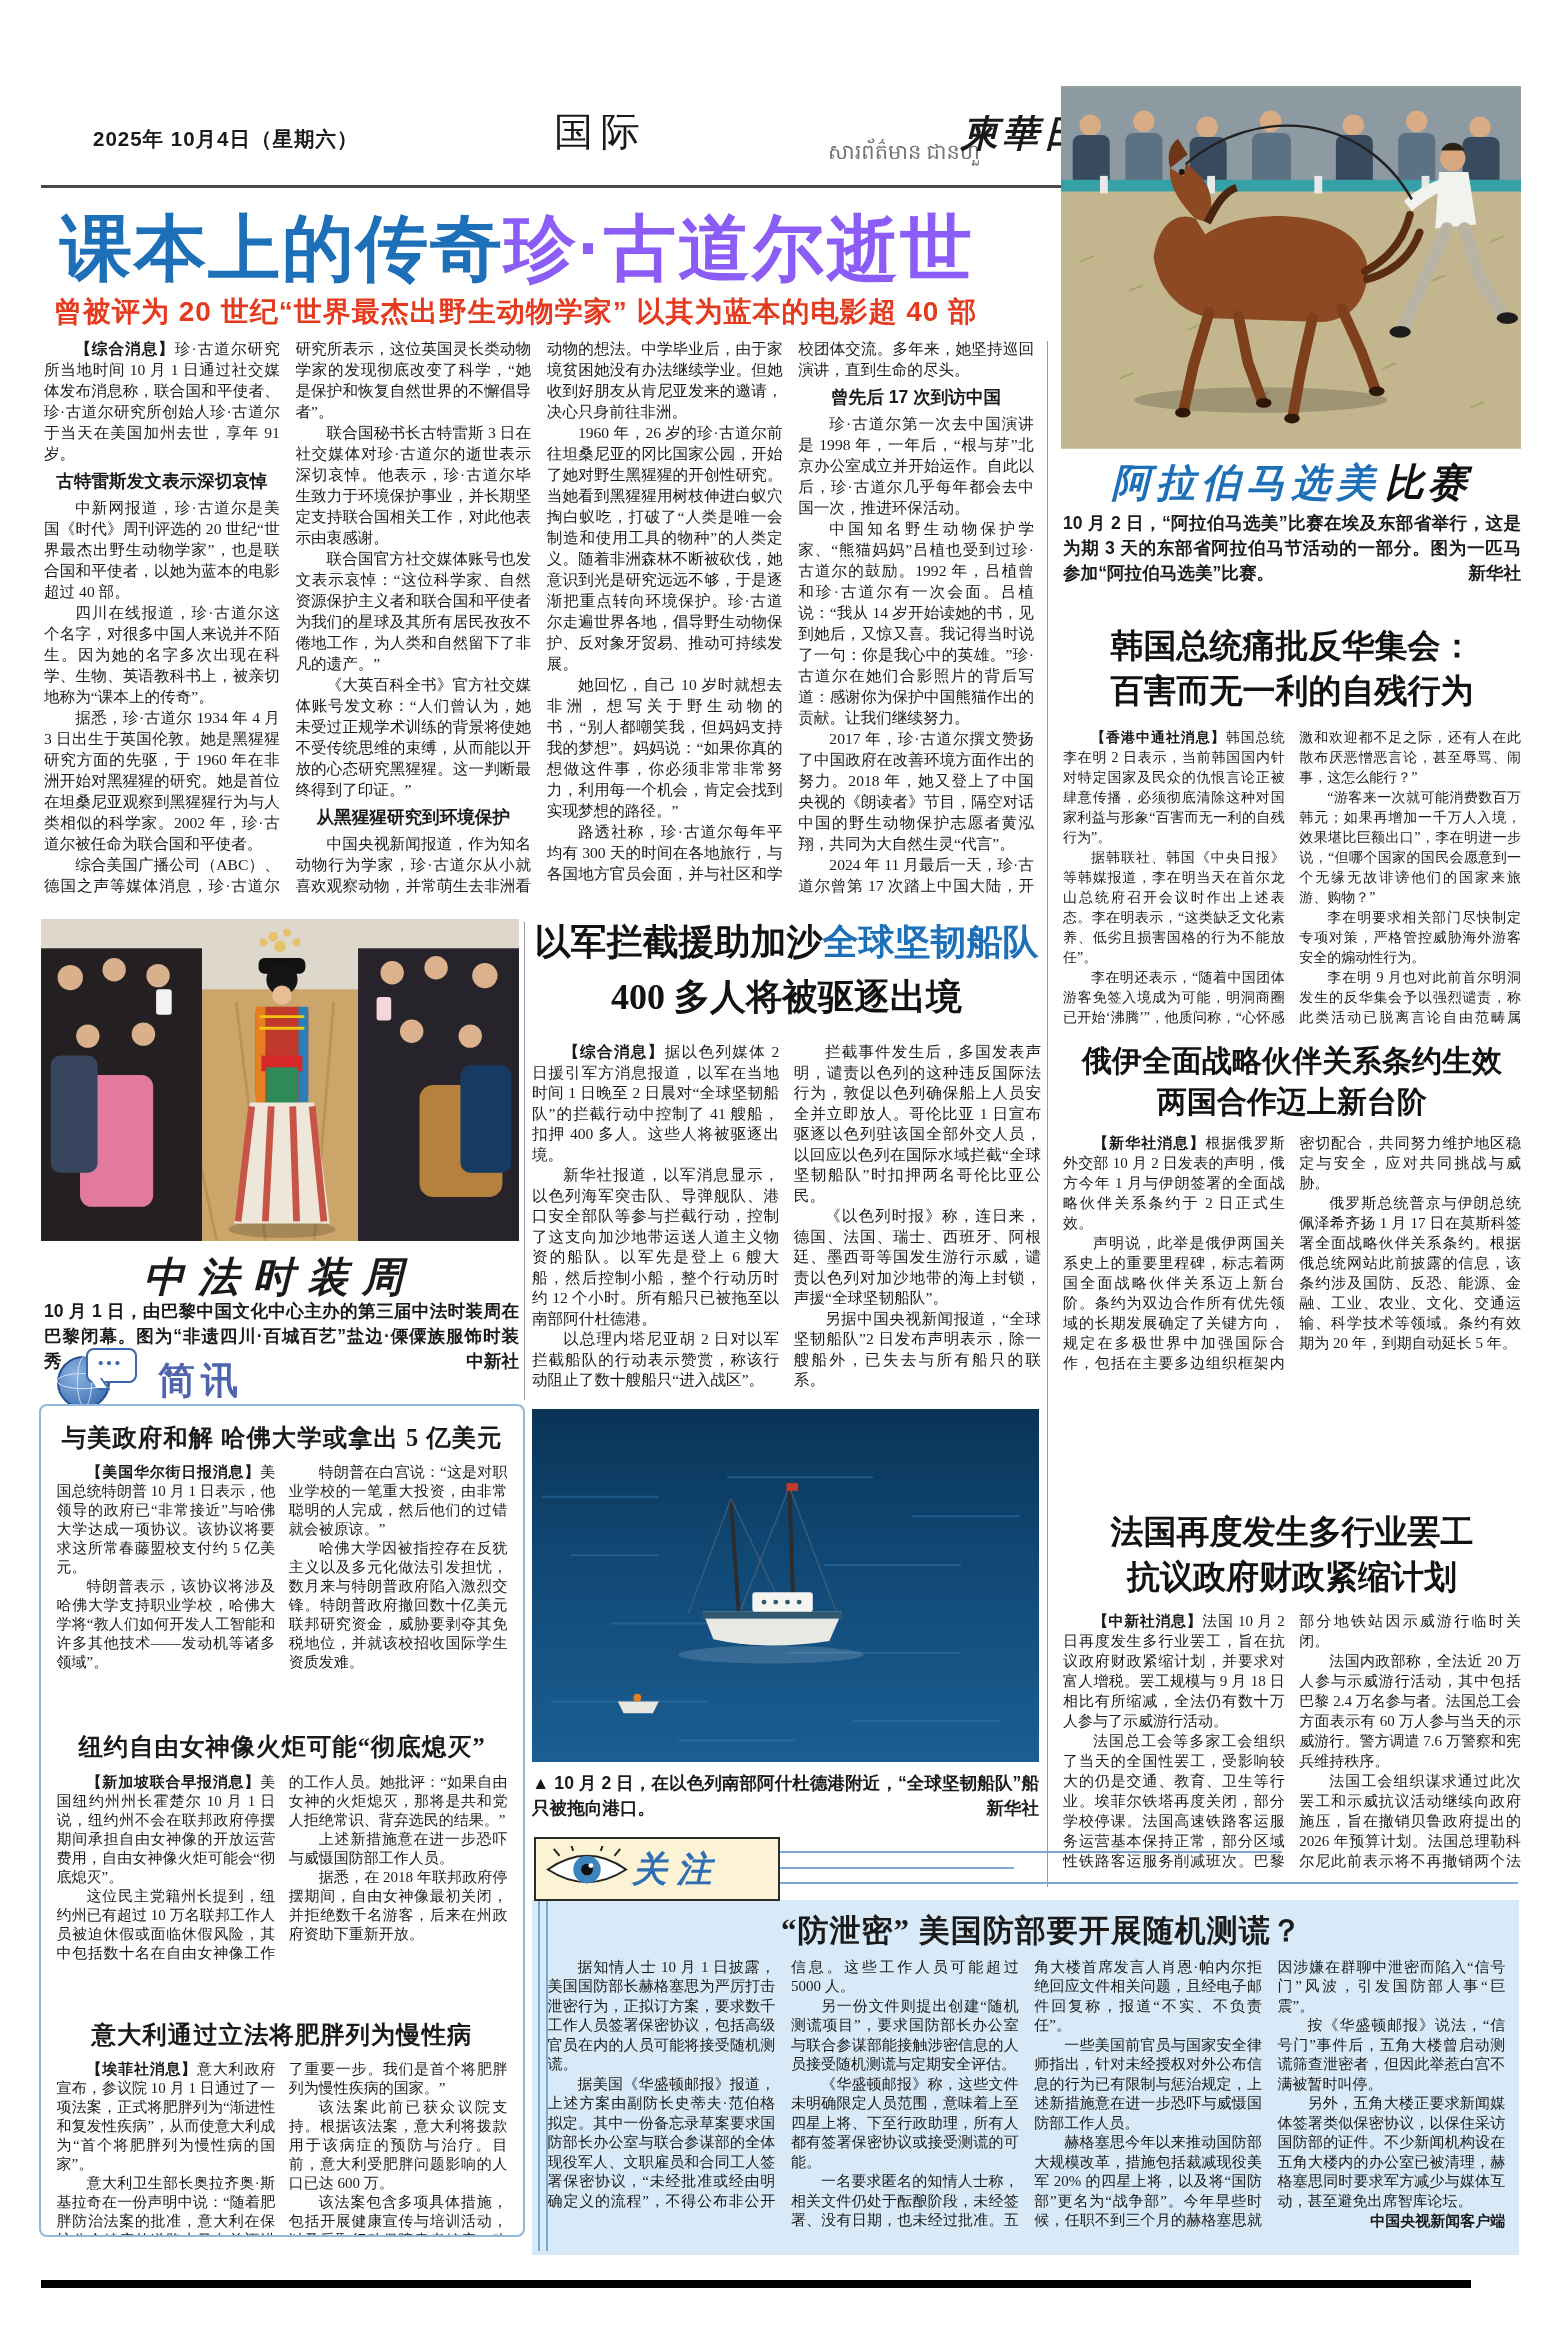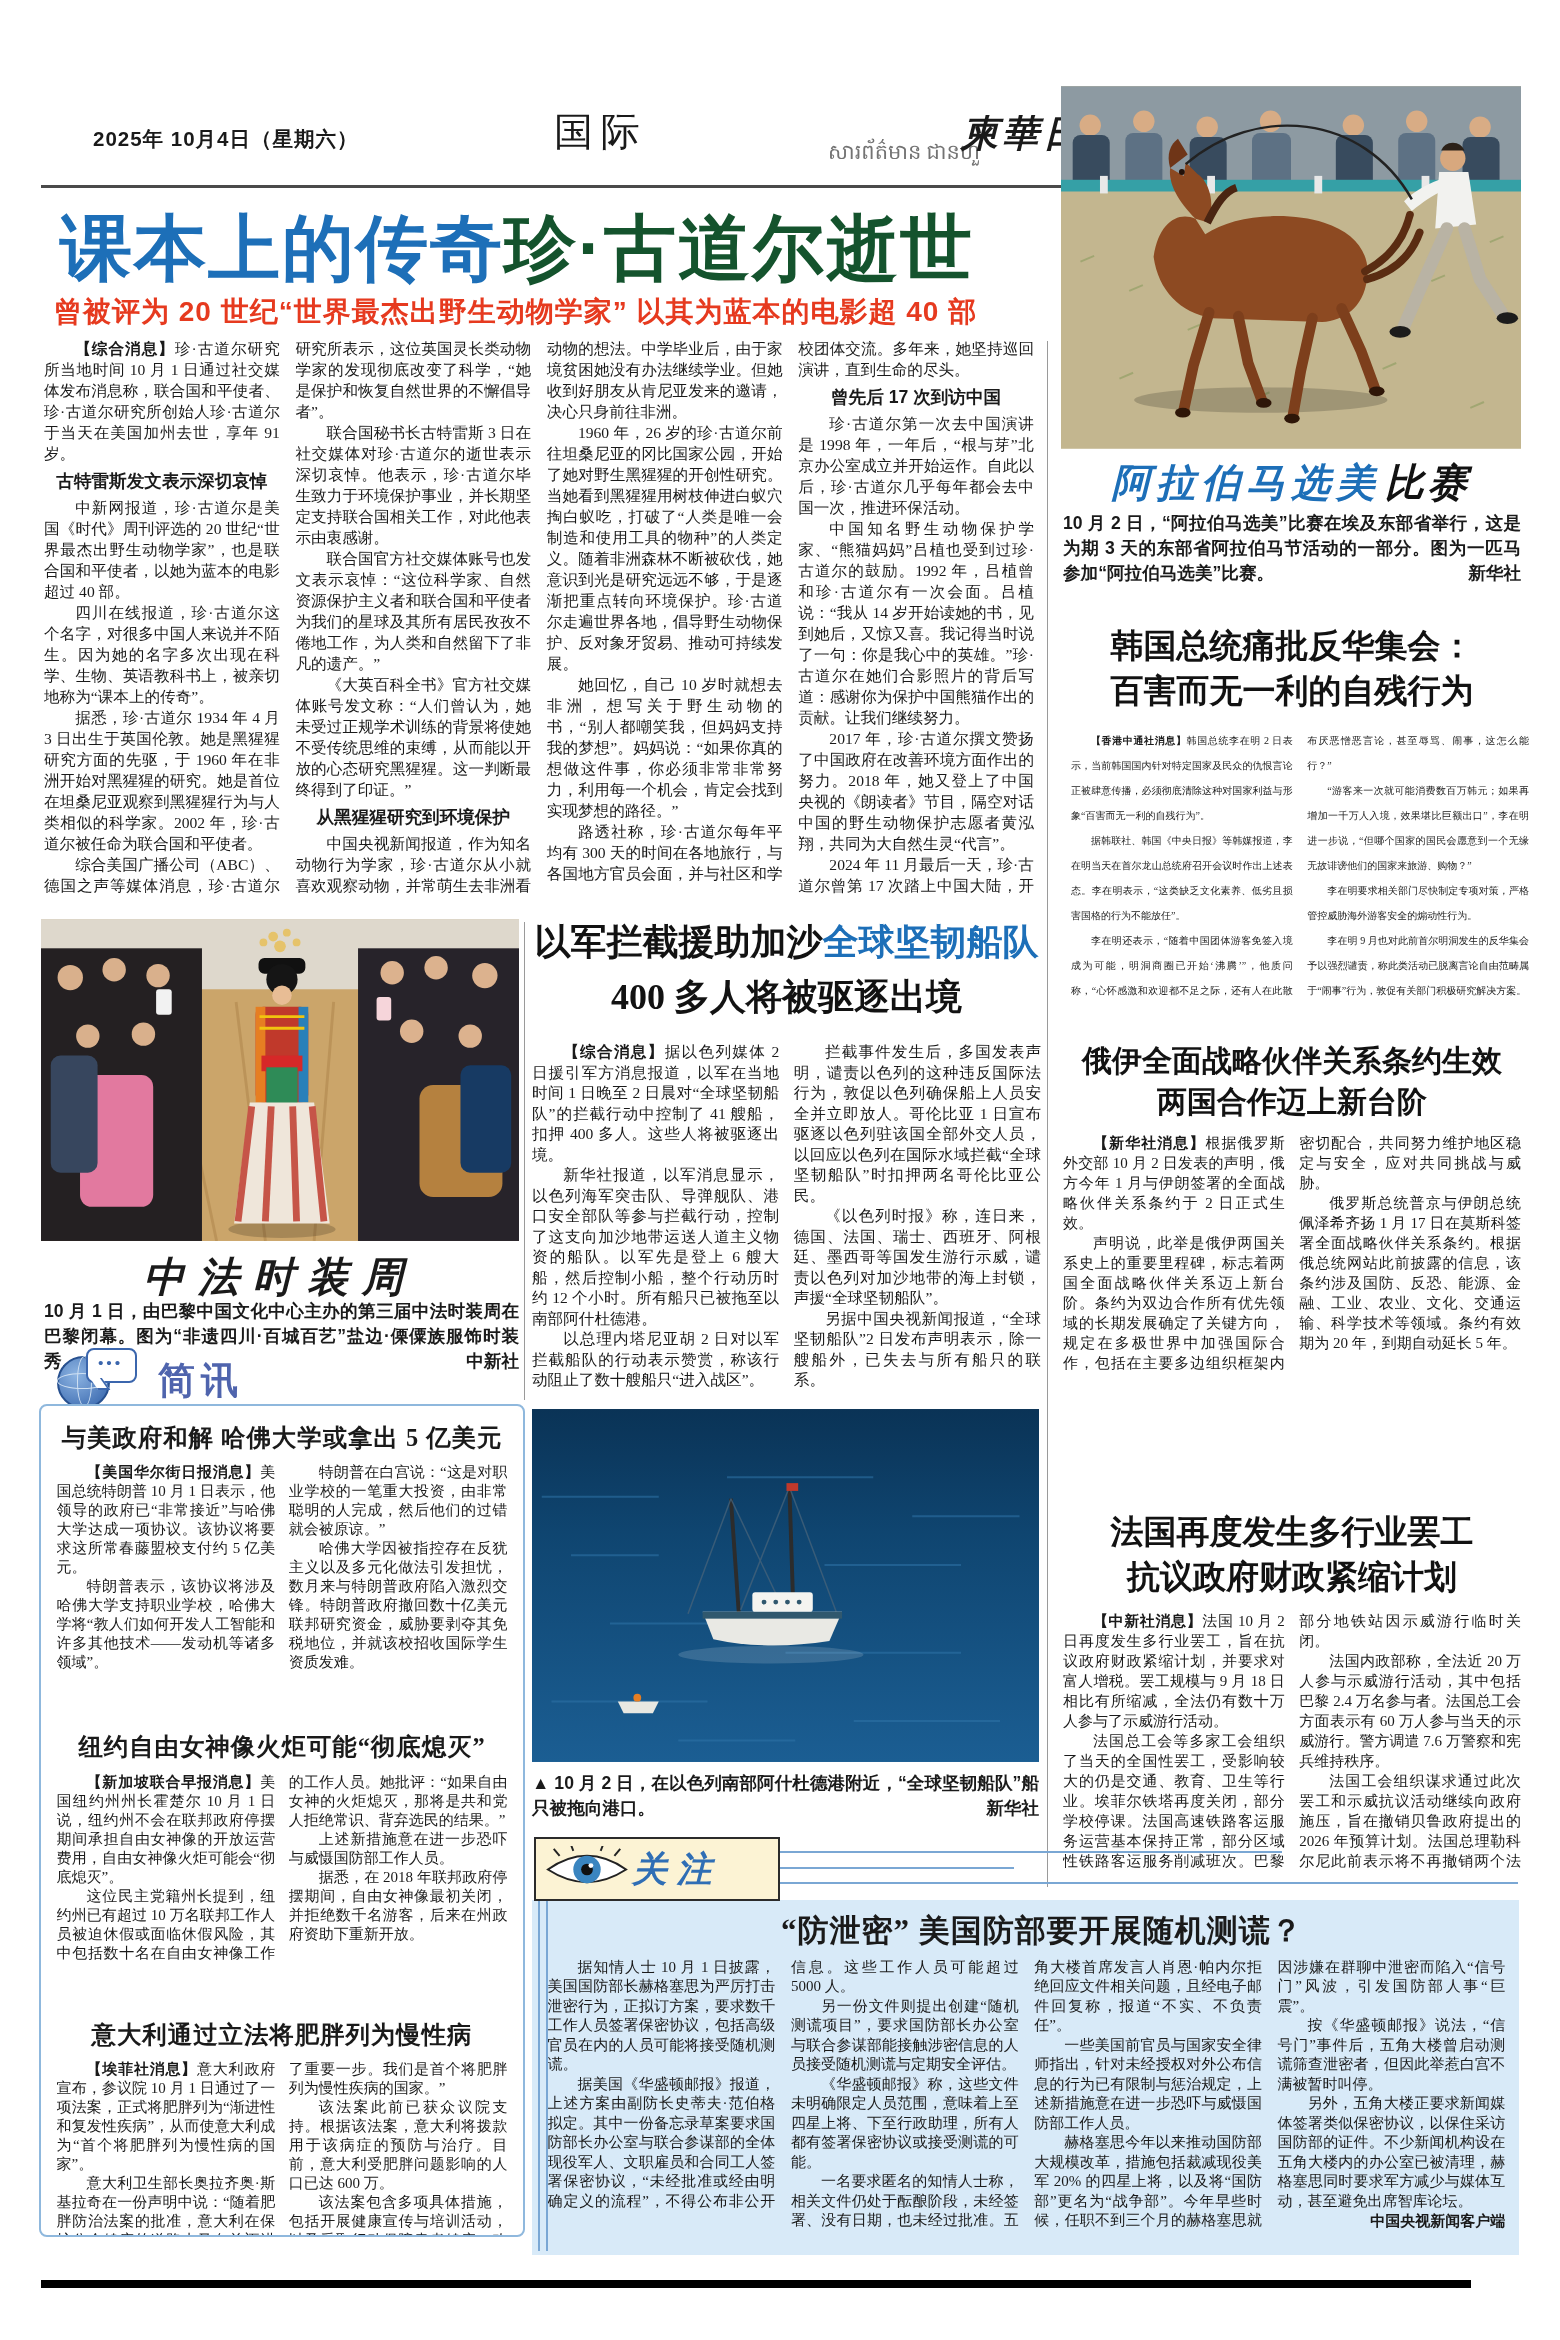--- a/index.html
+++ b/index.html
@@ -13,21 +13,21 @@
   .khmer{font-size:21px;color:#737373;margin-left:36px;}
   .paper-name{font-size:37px;font-weight:900;font-style:italic;letter-spacing:3.9px;}
   .ed-box{font-size:13.7px;font-weight:bold;line-height:20.5px;}
   .page-num{background:#000;color:#fff;font-size:45px;font-weight:900;font-style:italic;
             width:60px;height:62px;text-align:center;line-height:62px;}
   .head-rule{background:#4a4a4a;height:2.9px;}
   .slash{width:2px;height:70px;background:#555;transform:skewX(-32deg);}
   
   .main-hl{font-size:72px;font-weight:900;letter-spacing:2px;white-space:nowrap;}
   .hl-blue{color:#1d6fb8;}
-  .hl-black{color:#14532d;}
+  .hl-black{color:#8b5cf6;}
   .sub-red{font-size:28px;font-weight:900;color:#e63a1f;letter-spacing:1px;white-space:nowrap;}
   
   .body-cols p{margin:0;text-indent:2em;text-align:justify;}
   .body-cols p b{font-weight:bold;}
   .body-cols p.sub{font-family:"Liberation Sans",sans-serif;font-weight:bold;text-indent:0;
                    text-align:center;font-size:17.6px;padding:6.8px 0 4.9px 0;}
   .body-cols p.sig{text-indent:0;text-align:right;font-family:"Liberation Sans",sans-serif;font-weight:bold;}
   .main-body{column-count:4;column-gap:15.6px;font-size:15.6px;line-height:21px;}
   .cols2{column-count:2;column-gap:14.6px;}
   
@@ -383,21 +383,21 @@
   </div>
   <div class="abs caption" style="left:1063px;top:511px;width:458px;">
     <span>10 月 2 日，“阿拉伯马选美”比赛在埃及东部省举行，这是为期 3 天的东部省阿拉伯马节活动的一部分。图为一匹马参加“阿拉伯马选美”比赛。</span>
     <span class="cap-src">新华社</span>
   </div>
 
   <div class="abs art-hl" style="left:1063px;top:624px;width:458px;font-size:33px;line-height:45px;">
     <div>韩国总统痛批反华集会：</div>
     <div>百害而无一利的自残行为</div>
   </div>
-  <div class="abs body-cols cols2" style="left:1063px;top:728px;width:458px;height:304px;overflow:hidden;font-size:10px;line-height:25px;margin-left:8px;">
+  <div class="abs body-cols cols2" style="left:1063px;top:728px;width:458px;height:304px;overflow:hidden;font-size:14px;line-height:20px;">
 
   <p class="bp"><b>【香港中通社消息】</b><span>韩国总统李在明 2 日表示，当前韩国国内针对特定国家及民众的仇恨言论正被肆意传播，必须彻底清除这种对国家利益与形象“百害而无一利的自残行为”。</span></p>
       <p class="bp"><b></b><span>据韩联社、韩国《中央日报》等韩媒报道，李在明当天在首尔龙山总统府召开会议时作出上述表态。李在明表示，“这类缺乏文化素养、低劣且损害国格的行为不能放任”。</span></p>
       <p class="bp"><b></b><span>李在明还表示，“随着中国团体游客免签入境成为可能，明洞商圈已开始‘沸腾’”，他质问称，“心怀感激和欢迎都不足之际，还有人在此散布厌恶憎恶言论，甚至辱骂、闹事，这怎么能行？”</span></p>
       <p class="bp"><b></b><span>“游客来一次就可能消费数百万韩元；如果再增加一千万人入境，效果堪比巨额出口”，李在明进一步说，“但哪个国家的国民会愿意到一个无缘无故诽谤他们的国家来旅游、购物？”</span></p>
       <p class="bp"><b></b><span>李在明要求相关部门尽快制定专项对策，严格管控威胁海外游客安全的煽动性行为。</span></p>
       <p class="bp"><b></b><span>李在明 9 月也对此前首尔明洞发生的反华集会予以强烈谴责，称此类活动已脱离言论自由范畴属于“闹事”行为，敦促有关部门积极研究解决方案。</span></p>
     </div>
 
   <div class="abs art-hl" style="left:1063px;top:1040px;width:458px;font-size:30px;line-height:41px;">

